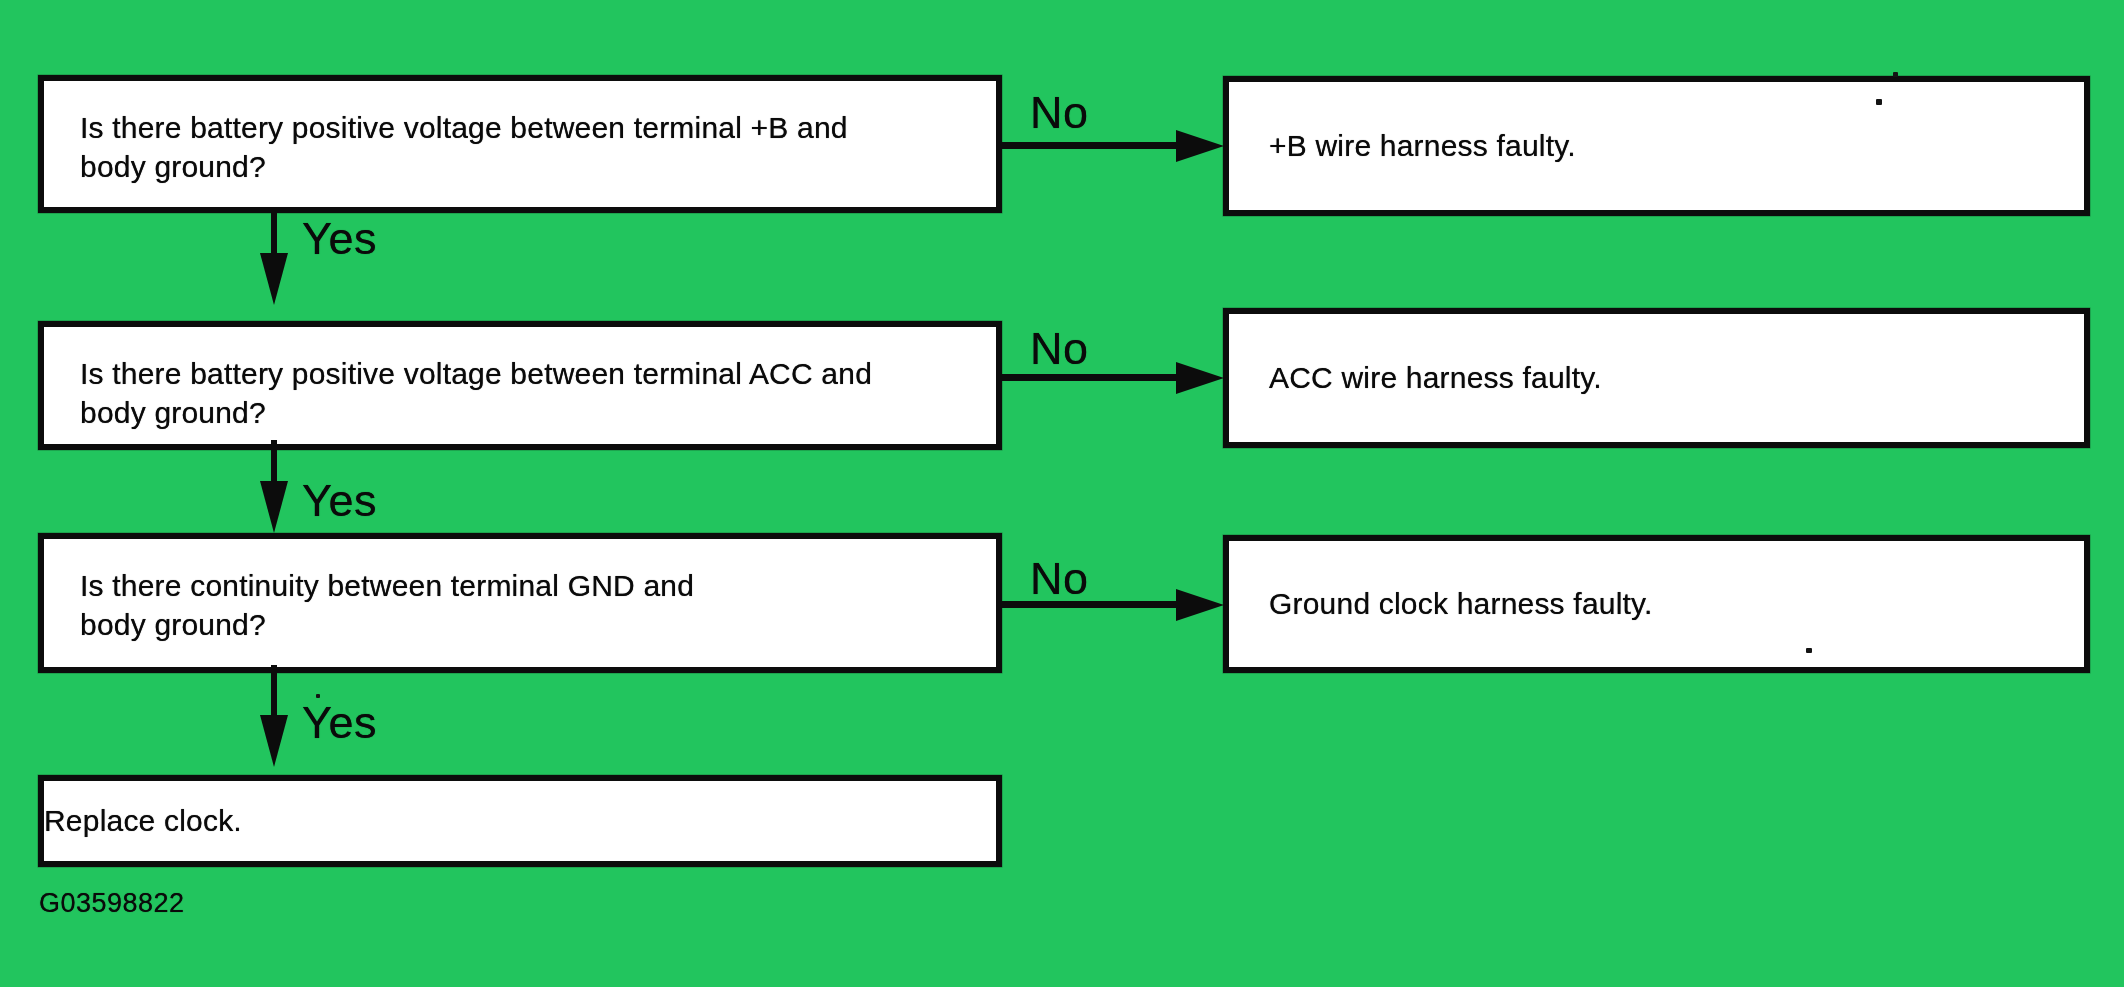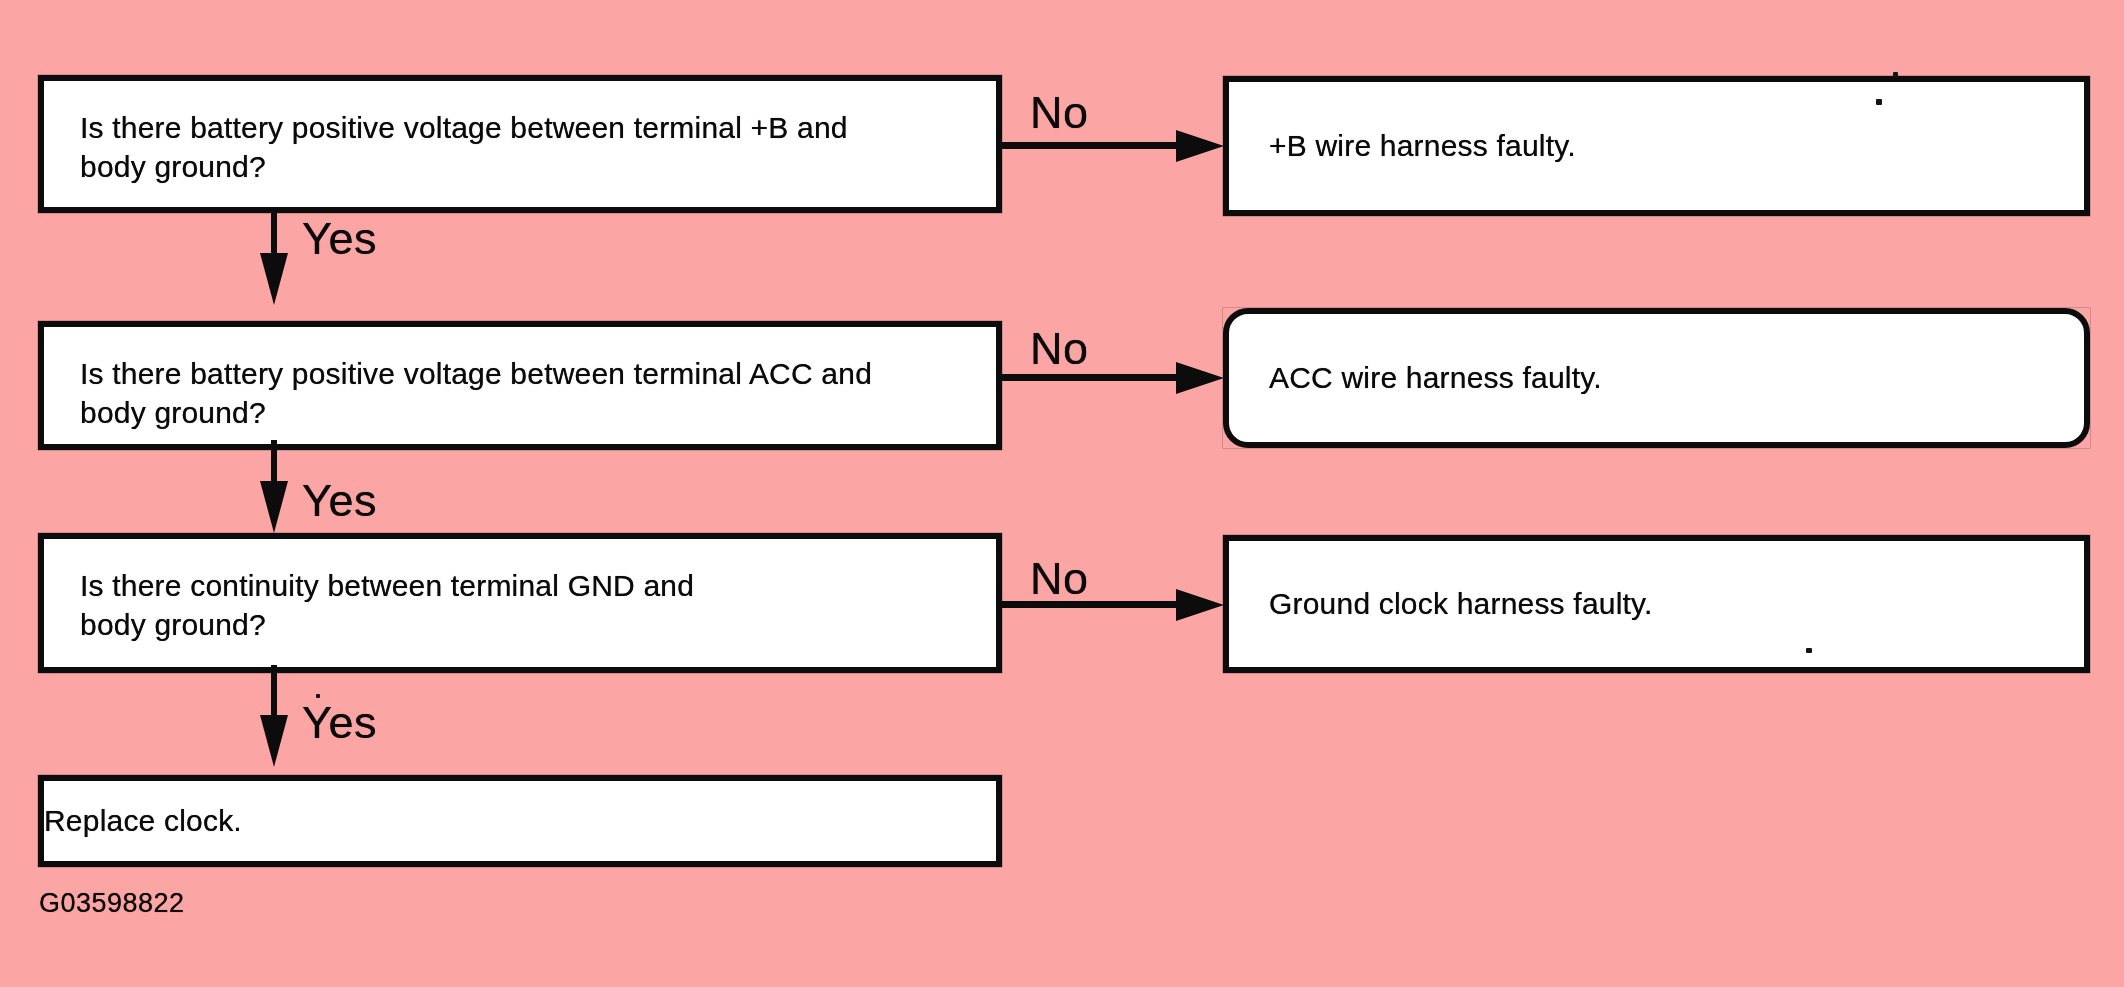--- a/index.html
+++ b/index.html
@@ -4,21 +4,21 @@
 <style>
   html, body {
     margin: 0;
     padding: 0;
     background: #ffffff;
   }
   #canvas {
     position: relative;
     width: 2124px;
     height: 987px;
-    background: #fca5a5;
+    background: #22c55e;
     font-family: "Liberation Sans", "DejaVu Sans", sans-serif;
     color: #0a0a0a;
     overflow: hidden;
   }
   
   .ink {
     color: #0a0a0a;
     text-shadow: 0 0 0.7px rgba(10,10,10,0.85);
   }
   .box {
@@ -119,21 +119,21 @@
   <div class="arrow-down" style="left:260px; top:253px;"></div>
   <div class="branch-label ink" style="left:302px; top:216px;">Yes</div>
 
   <div class="box qbox ink" style="top:321px; height:129px;">
     <div class="qtext">Is there battery positive voltage between terminal ACC and</div>
     <div class="qtext">body ground?</div>
   </div>
   <div class="branch-label ink" style="left:1030px; top:326px;">No</div>
   <div class="hline" style="left:1002px; top:374px; width:176px;"></div>
   <div class="arrow-right" style="left:1176px; top:362px;"></div>
-  <div class="box rbox" style="top:308px; height:140px;border-radius:25px;">
+  <div class="box rbox" style="top:308px; height:140px;">
     <div class="rtext ink">ACC wire harness faulty.</div>
   </div>
 
   <div class="vline" style="left:271px; top:440px; height:46px;"></div>
   <div class="arrow-down" style="left:260px; top:481px;"></div>
   <div class="branch-label ink" style="left:302px; top:478px;">Yes</div>
 
   <div class="box qbox ink" style="top:533px; height:140px;">
     <div class="qtext">Is there continuity between terminal GND and</div>
     <div class="qtext">body ground?</div>

